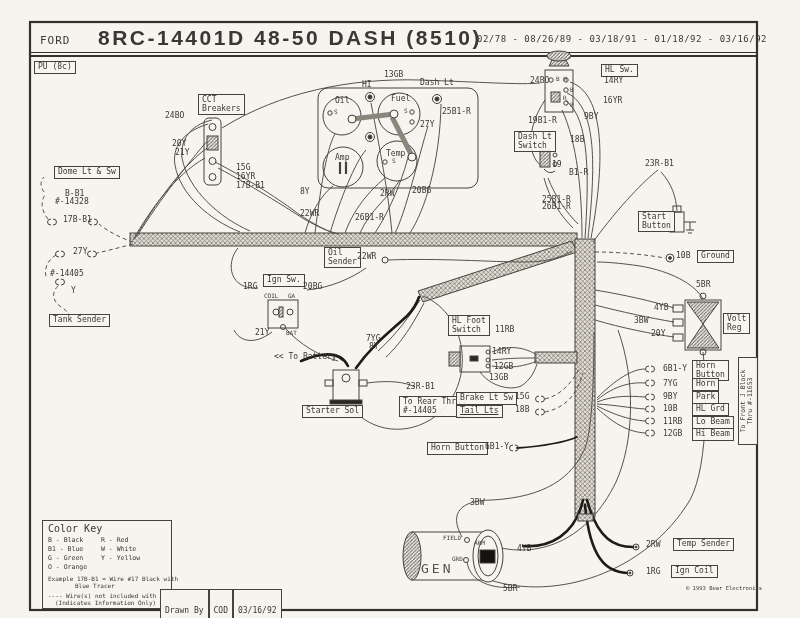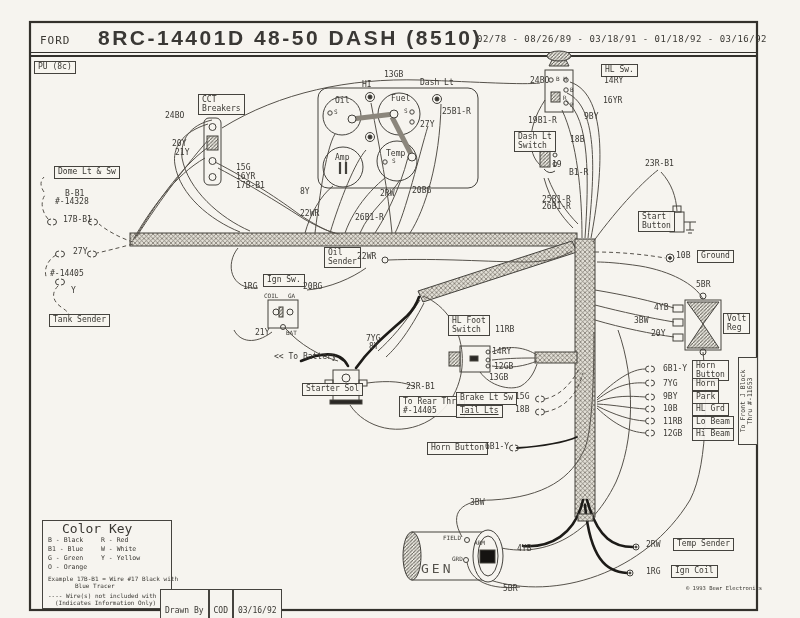--- a/index.html
+++ b/index.html
@@ -264,21 +264,21 @@
   <div class="dates" style="left:477px;top:34px;">02/78 - 08/26/89 - 03/18/91 - 01/18/92 - 03/16/92</div>
   <div class="bx" style="left:34px;top:61px;">PU (8c)</div>
 
   <div class="bx" style="left:198px;top:94px;">CCT
 Breakers</div>
   <div class="bx" style="left:54px;top:166px;">Dome Lt &amp; Sw</div>
   <div class="bx" style="left:49px;top:314px;">Tank Sender</div>
   <div class="bx" style="left:324px;top:247px;">Oil
 Sender</div>
   <div class="bx" style="left:263px;top:274px;">Ign Sw.</div>
-  <div class="bx" style="left:302px;top:383px;text-align:right;">Starter Sol</div>
+  <div class="bx" style="left:302px;top:405px;text-align:right;">Starter Sol</div>
   <div class="bx" style="left:399px;top:396px;">To Rear Thru
 #-14405</div>
   <div class="bx" style="left:448px;top:315px;">HL Foot
 Switch</div>
   <div class="bx" style="left:456px;top:392px;">Brake Lt Sw</div>
   <div class="bx" style="left:456px;top:405px;text-decoration:underline;">Tail Lts</div>
   <div class="bx" style="left:427px;top:442px;">Horn Button</div>
   <div class="bx" style="left:514px;top:131px;">Dash Lt
 Switch</div>
   <div class="bx" style="left:601px;top:64px;">HL Sw.</div>
@@ -386,21 +386,21 @@
   <div class="lbl t6" style="left:474px;top:540px;">ARM</div>
   <div class="lbl t6" style="left:452px;top:556px;">GRD</div>
   <div class="lbl" style="left:517px;top:545px;">4YB</div>
   <div class="lbl" style="left:503px;top:585px;">5BR</div>
 
   <div class="lbl" style="left:646px;top:541px;">2RW</div>
   <div class="lbl" style="left:646px;top:568px;">1RG</div>
   <div class="lbl" style="left:686px;top:584px;font-size:5.5px;">© 1993 Bear Electronics</div>
 
   <div style="position:absolute;left:42px;top:520px;width:128px;height:87px;border:1.5px solid #45433e;background:#f6f4ef;">
-    <span class="ck-item" style="left:19px;top:4px;font-size:13px;">Color Key</span>
+    <span class="ck-item" style="left:5px;top:4px;font-size:10px;">Color Key</span>
     <span class="ck-item" style="left:5px;top:16px;">B - Black</span>
     <span class="ck-item" style="left:5px;top:25px;">B1 - Blue</span>
     <span class="ck-item" style="left:5px;top:34px;">G - Green</span>
     <span class="ck-item" style="left:5px;top:43px;">O - Orange</span>
     <span class="ck-item" style="left:58px;top:16px;">R - Red</span>
     <span class="ck-item" style="left:58px;top:25px;">W - White</span>
     <span class="ck-item" style="left:58px;top:34px;">Y - Yellow</span>
     <span class="ck-item" style="left:5px;top:54px;font-size:6px;">Example 17B-B1 = Wire #17 Black with</span>
     <span class="ck-item" style="left:32px;top:61px;font-size:6px;">Blue Tracer</span>
     <span class="ck-item" style="left:5px;top:71px;font-size:6px;">---- Wire(s) not included with main wiring.</span>

